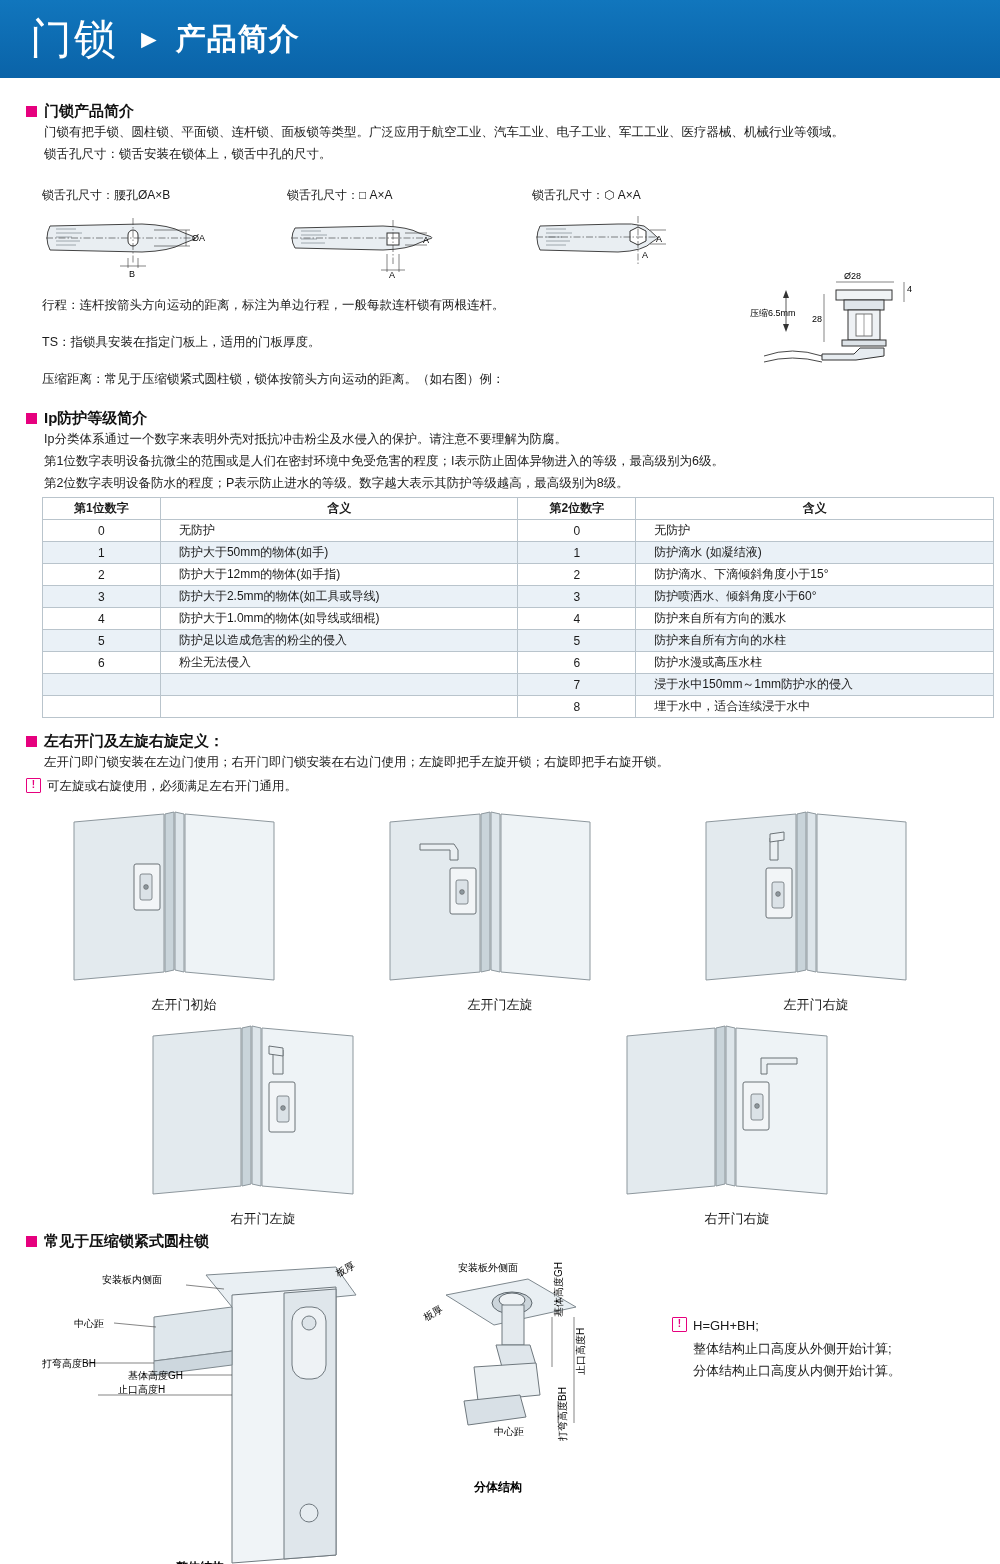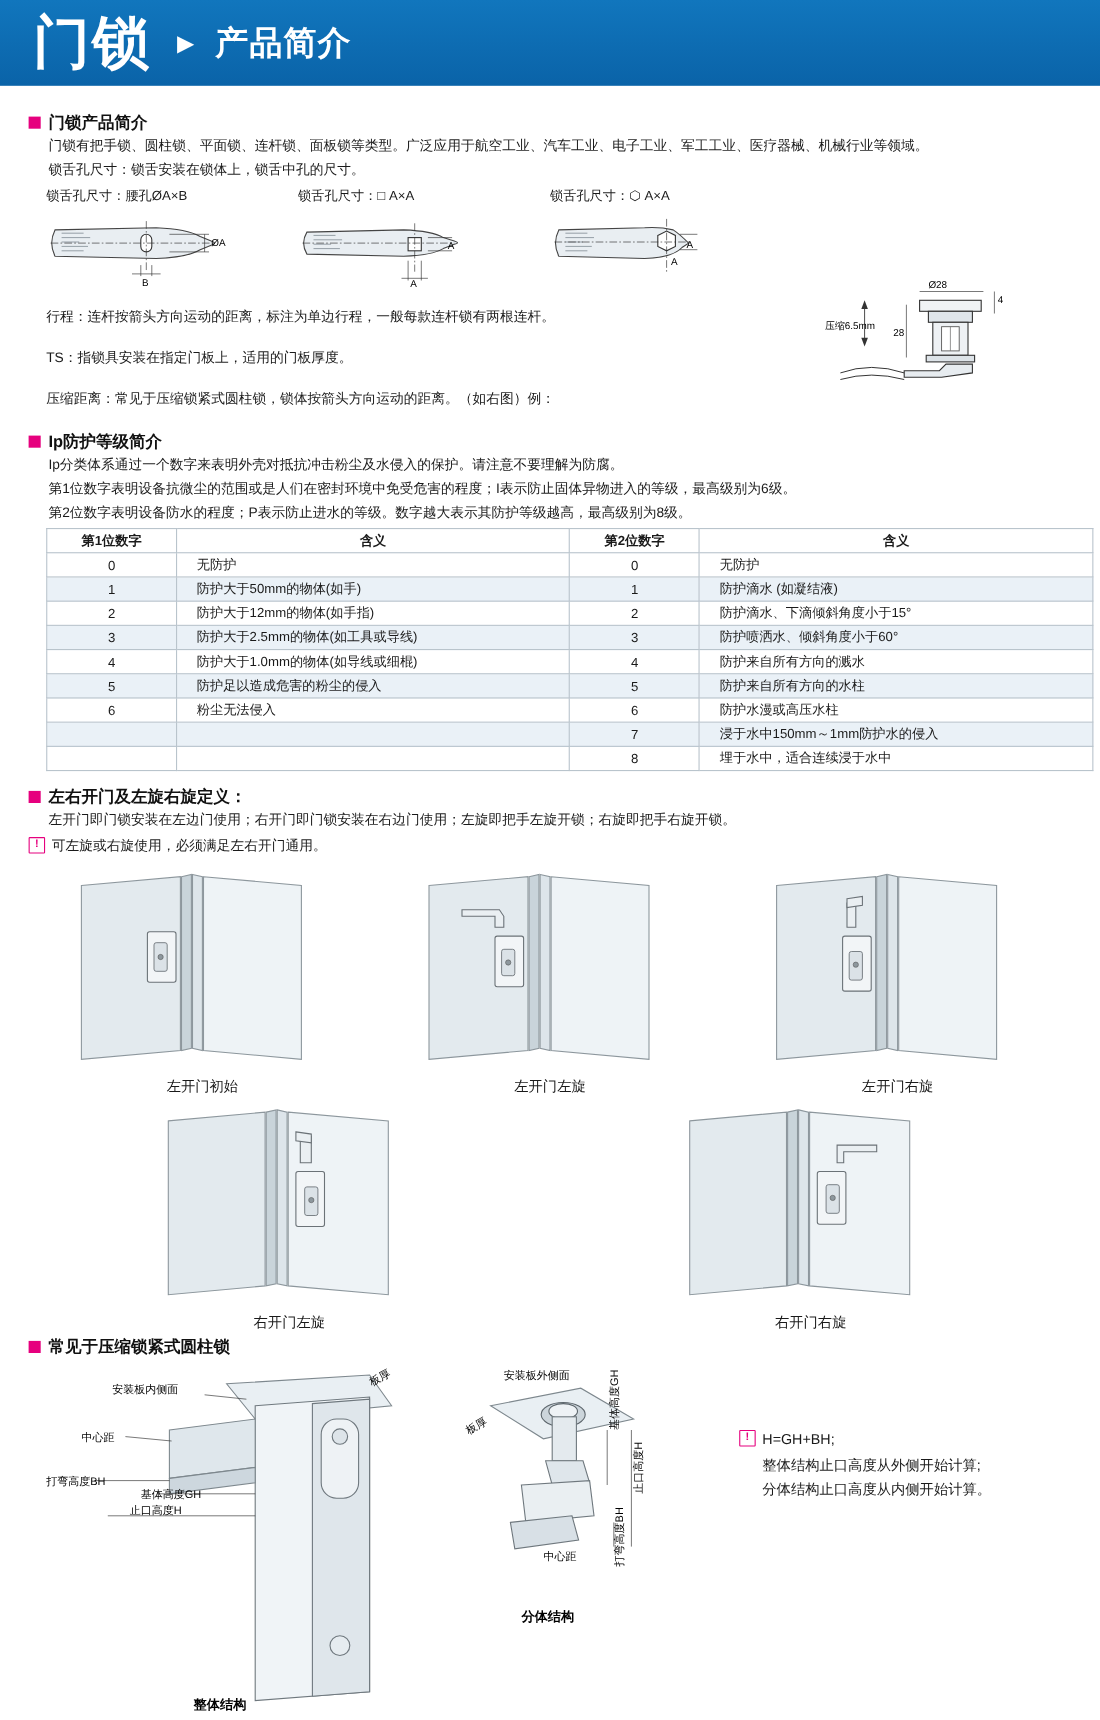--- a/index.html
+++ b/index.html
@@ -16,21 +16,21 @@
   
   .header{
     height:78px;
     background:#0f6fb5;
     background:linear-gradient(180deg,#1176bd 0%,#0a63a8 100%);
     display:flex;align-items:center;
     padding-left:30px;
     box-sizing:border-box;
   }
   .header .title{
-    color:#fff;font-size:52px;font-weight:bold;letter-spacing:2px;
+    color:#fff;font-size:42px;font-weight:normal;letter-spacing:2px;
   }
   .header .arrow{
     color:#fff;font-size:26px;margin:0 14px 0 18px;line-height:1;
   }
   .header .subtitle{
     color:#fff;font-size:30px;font-weight:bold;letter-spacing:1px;
   }
 
   
   .content{padding:14px 26px 0 26px;}
@@ -44,21 +44,21 @@
 
   .note-row{display:flex;align-items:flex-start;margin-top:3px;}
   .excl{
     flex:0 0 auto;width:13px;height:13px;border:1.4px solid #e6007e;color:#e6007e;
     font-size:10px;font-weight:bold;line-height:11px;text-align:center;margin-right:6px;margin-top:2px;
     border-radius:1px;
   }
   .note-text{font-size:12.5px;line-height:1.6;}
 
   
-  .hole-row{display:flex;gap:14px;margin:6px 0 2px 16px;}
+  .hole-row{display:flex;gap:30px;margin:23px 0 2px 16px;}
   .hole-block{width:215px;}
   .hole-label{font-size:12px;margin-bottom:2px;}
   .hole-fig{height:72px;position:relative;}
 
   
   .travel-wrap{display:flex;align-items:flex-start;margin-left:16px;}
   .travel-text{flex:1;font-size:12.5px;line-height:1.95;}
   .travel-fig{width:230px;margin-left:6px;margin-top:-12px;}
 
   

